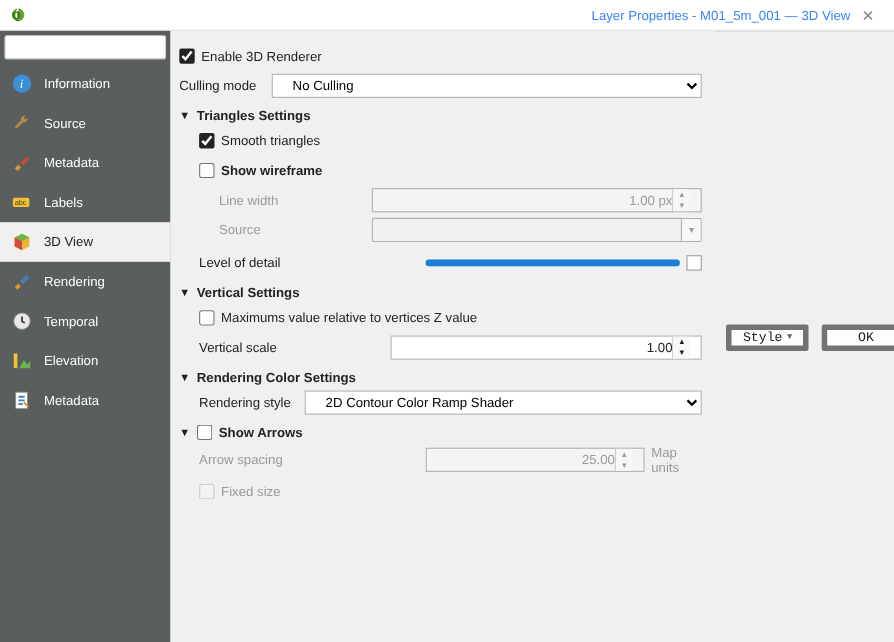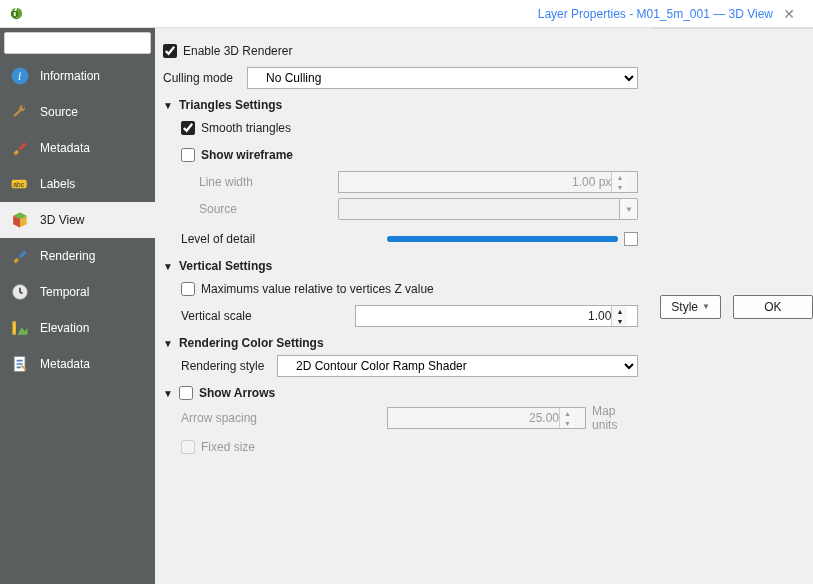--- a/index.html
+++ b/index.html
@@ -154,27 +154,28 @@
     align-items:center;
     gap:6px;
     padding: 6px 10px;
     border-top: 1px solid #ddd;
   }
   .footer .spacer { flex:1; }
   .btn {
     height: 24px;
     min-width: 80px;
     background: #fdfdfd;
-    border: 1px solid #737373;
+    border: 5px solid #737373;
     border-radius: 2px;
     display:flex; align-items:center; justify-content:center;
     gap:4px;
     padding: 0 10px;
     cursor:pointer;
     font-size:12px;
+    font-family:Liberation Mono, monospace;
   }
   .btn.small { min-width: 60px; }
   .btn .dd { font-size:8px; color:#666; }
   .narrowlabel { width: 100px; }
 </style>
 </head>
 <body>
 
 <div class="titlebar">
   <span class="appicon">

